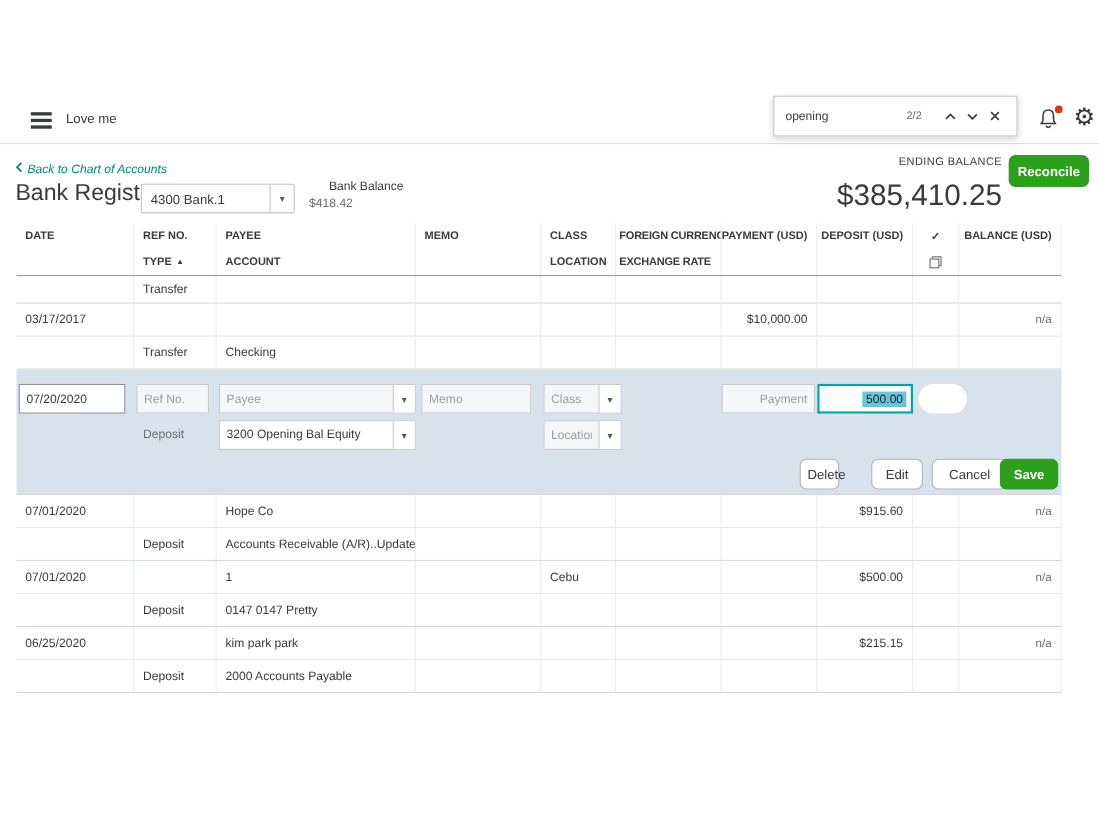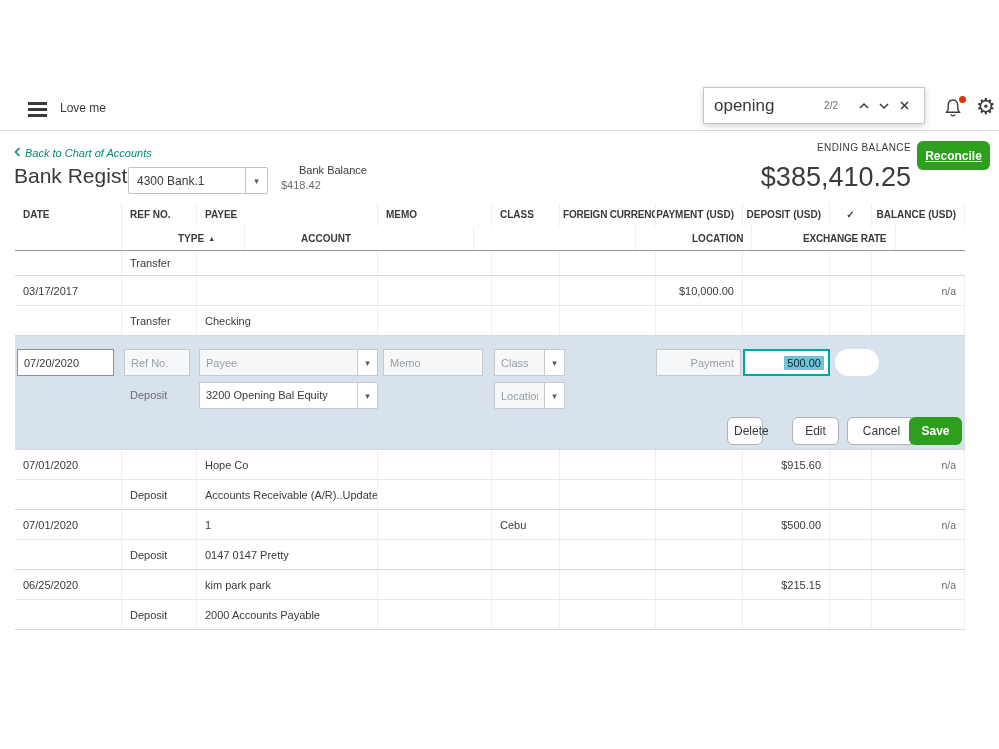--- a/index.html
+++ b/index.html
@@ -11,44 +11,44 @@
   
   .topbar { position:absolute; left:0; top:85px; width:999px; height:46px; border-bottom:1px solid #d8dadd; background:#fff; }
   .hamburger { position:absolute; left:28px; top:17px; width:19px; cursor:pointer; }
   .hamburger span { display:block; width:19px; height:2.5px; background:#393a3d; margin-bottom:3.5px; }
   .company { position:absolute; left:60px; top:0; height:46px; line-height:46px; font-size:12px; color:#393a3d; }
   .search-pop {
     position:absolute; left:703px; top:87px; width:222px; height:37px; z-index:3;
     background:#fff; border:1px solid #c3c6ca; box-shadow:0 2px 6px rgba(0,0,0,.18);
     display:flex; align-items:center; padding:0 10px;
   }
-  .s-query { flex:1; font-size:17px; color:#393a3d; }
+  .s-query { flex:1; font-size:11px; color:#393a3d; }
   .s-count { font-size:10px; color:#6b6c72; margin-right:16px; }
   .s-btn { display:flex; align-items:center; justify-content:center; width:20px; height:24px; cursor:pointer; }
   .bell { position:absolute; left:944px; top:97px; width:22px; height:24px; cursor:pointer; }
   .bell .dot { position:absolute; right:0px; top:-1px; width:7px; height:7px; border-radius:50%; background:#e0350b; }
   .gear { position:absolute; left:976px; top:94px; font-size:22px; line-height:26px; color:#393a3d; cursor:pointer; }
   
   .back-link { position:absolute; left:14px; top:147px; font-size:11px; color:#00897b; text-decoration:none; display:flex; align-items:center; gap:4px; cursor:pointer;font-style:italic; }
   .title { position:absolute; left:14px; top:164px; margin:0; font-size:21px; font-weight:400; color:#393a3d; }
   .acct-combo { position:absolute; left:128px; top:167px; width:140px; height:27px; border:1px solid #c1c4c8; border-radius:2px; background:#fff; display:flex; align-items:center; cursor:pointer; }
   .acct-combo .acct-text { flex:1; font-size:12px; padding:0 8px; color:#393a3d; white-space:nowrap; overflow:hidden; }
   .combo-arrow { width:22px; height:100%; border-left:1px solid #c1c4c8; display:flex; align-items:center; justify-content:center; font-size:9px; color:#55585c; }
   .bank-bal { position:absolute; left:281px; top:163px; font-size:11px; line-height:15px; }
   .bank-bal .bb-label { color:#393a3d;margin-left:18px; }
   .bank-bal .bb-value { color:#6b6c72; }
   .ending-label { position:absolute; right:88px; top:142px; font-size:10px; letter-spacing:.4px; color:#393a3d; }
-  .reconcile { position:absolute; right:9px; top:141px; width:73px; height:29px; border:none; border-radius:6px; background:#2ca01c; color:#fff; font-family:"Liberation Sans",sans-serif; font-size:12px; font-weight:700; cursor:pointer;text-decoration:underline; }
+  .reconcile { position:absolute; right:9px; top:141px; width:73px; height:29px; border:none; border-radius:6px; background:#2ca01c; color:#fff; font-family:"Liberation Sans",sans-serif; font-size:12px; font-weight:700; cursor:pointer; }
   .ending-value { position:absolute; right:88px; top:162px; font-size:27px; font-weight:400; color:#393a3d; }
   
   .table { position:absolute; left:15px; top:203px; width:950px; }
   .grid { display:grid; grid-template-columns:107px 75px 181px 114px 68px 96px 87px 87px 42px 93px; }
   .thead { border-bottom:1px solid #989ba0; }
   .hline1 { height:23px; }
-  .hline2 { height:24px;gap:48px; }
+  .hline2 { height:24px; }
   .thead .cell { font-size:10px; font-weight:700; color:#393a3d; }
   .cell {
     height:100%; display:flex; align-items:center; padding:0 8px;
     border-right:1px solid #eceef0; overflow:hidden; white-space:nowrap;
     font-size:11px; color:#393a3d;
   }
   .cell.tight { padding:0 3px; letter-spacing:-0.2px; }
   .cell.num { justify-content:flex-end; }
   .cell.ctr { justify-content:center; }
   .cell .sort { font-size:7px; margin-left:4px; color:#393a3d; }

